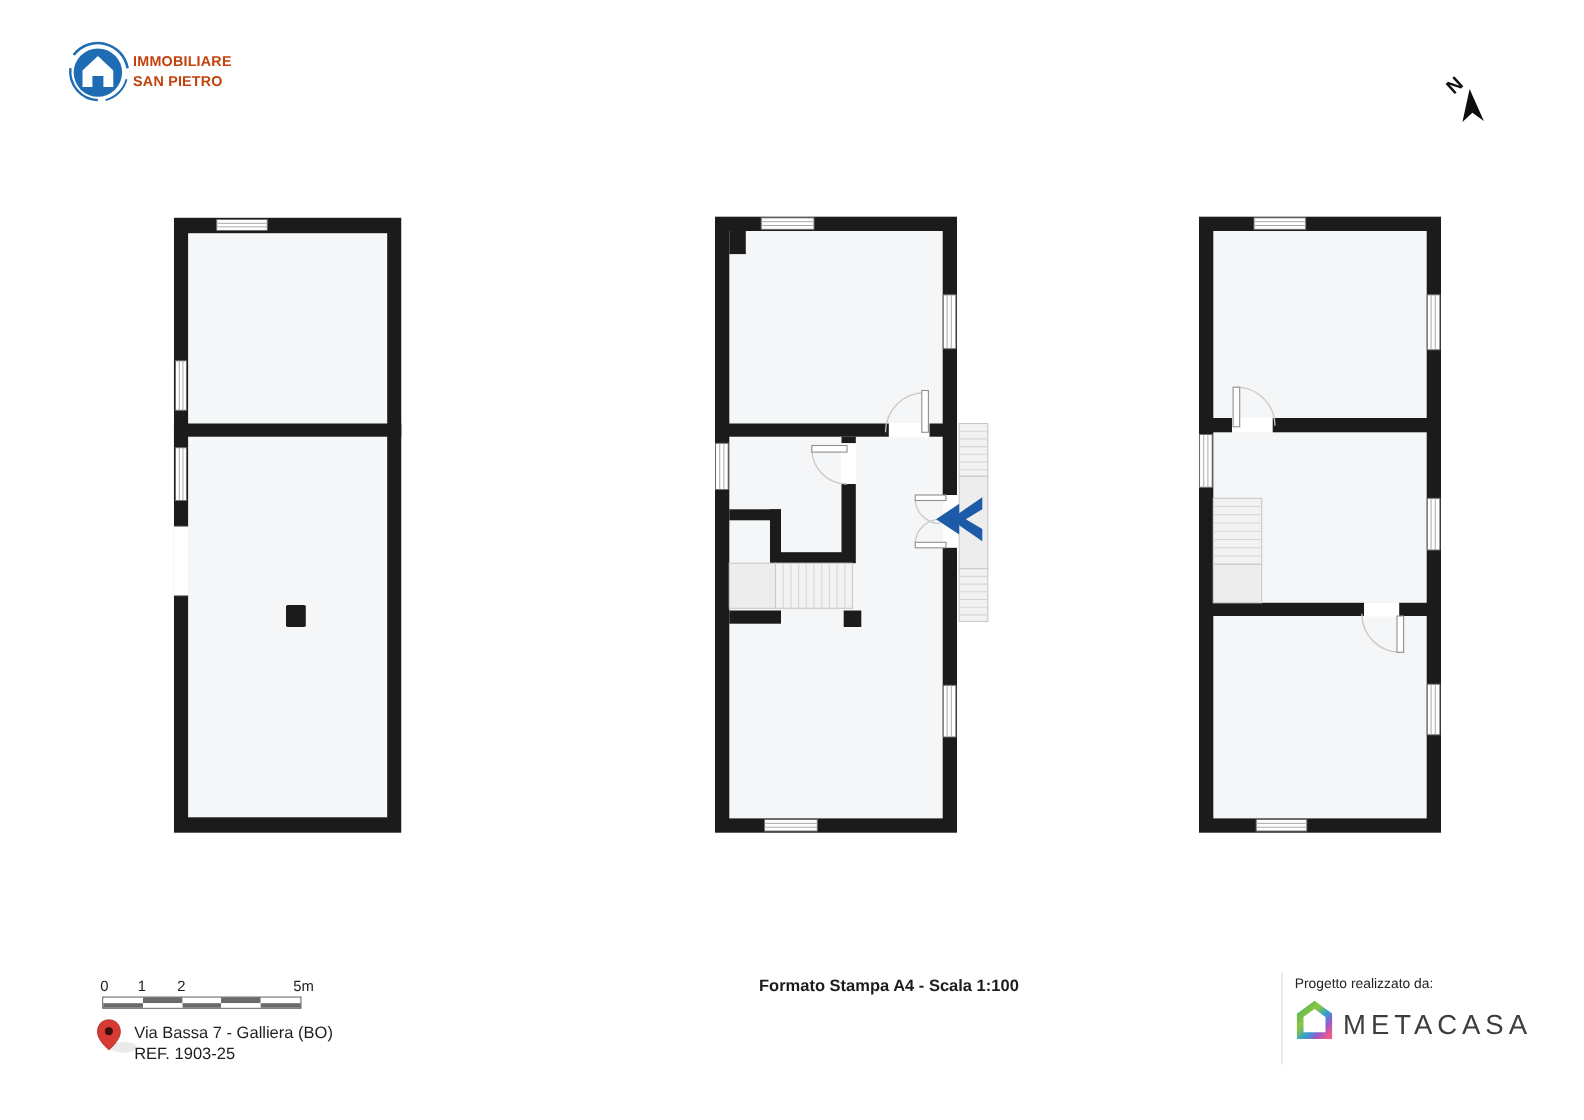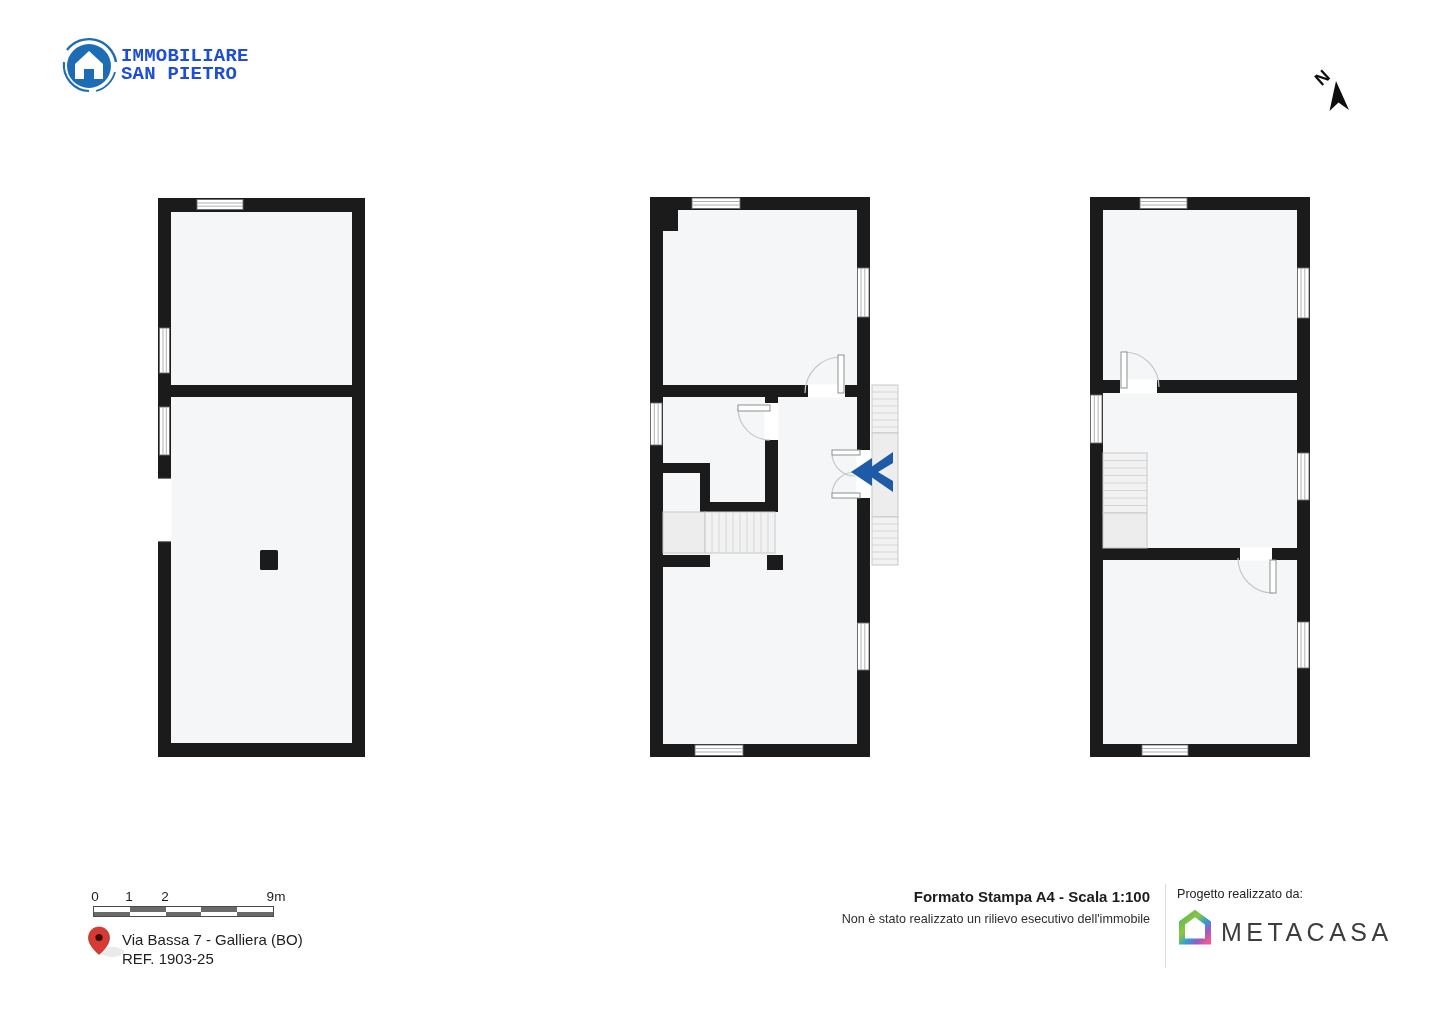--- a/index.html
+++ b/index.html
@@ -2,43 +2,43 @@
 <html><head>
 <meta charset="utf-8">
 <style>
   html,body{margin:0;padding:0;}
   body{
     width:1440px;height:1018px;position:relative;background:#ffffff;
     font-family:"Liberation Sans", sans-serif;overflow:hidden;
   }
   .abs{position:absolute;}
   
-  .brand-text{left:121px;top:47px;font-weight:bold;font-size:19px;line-height:18px;
-    color:#1d4ed8;letter-spacing:.2px;font-family:Liberation Mono, monospace;}
+  .brand-text{left:121px;top:47px;font-weight:bold;font-size:13px;line-height:18px;
+    color:#c2410c;letter-spacing:.2px;}
   
   .wall{fill:#1b1b1b;}
   .floor{fill:#f5f6f7;}
   .win{fill:#ffffff;stroke:#6b6b6b;stroke-width:.9;}
   .winline{stroke:#a8a8a8;stroke-width:.9;}
   .gap{fill:#ffffff;}
   .leaf{fill:#ffffff;stroke:#8f8f8f;stroke-width:1;}
   .arc{fill:none;stroke:#c8c8c8;stroke-width:1.2;}
   .stair{fill:#f2f2f2;stroke:#c9c9c9;stroke-width:1;}
   .landing{fill:#ededed;stroke:#c9c9c9;stroke-width:1;}
   .tread{stroke:#d6d6d6;stroke-width:1;}
   .jamb{stroke:#2a2a2a;stroke-width:1.3;}
   .chev{fill:#1d5aa8;}
   
   .scale-labels span{position:absolute;top:0;font-size:13.5px;color:#1c1c1c;transform:translateX(-50%);}
   .scalebar{position:absolute;left:0;top:17px;width:179px;height:9px;border:1px solid #4a4a4a;display:flex;}
   .scalebar .seg{flex:1;display:flex;flex-direction:column;}
   .scalebar .seg div{flex:1;}
   .dark{background:#6a6a6a;} .lite{background:#ffffff;}
   .addr{font-size:15px;color:#1e1e1e;line-height:19px;}
-  .print-block{left:690px;top:888px;width:460px;text-align:right;}
+  .print-block{left:690px;top:888px;width:460px;text-align:left;}
   .print-title{font-weight:bold;font-size:15px;color:#1c1c1c;margin-bottom:7px;}
   .print-line{font-size:12.6px;color:#2e2e2e;line-height:15.6px;}
   .credit-divider{left:1165px;top:884px;width:1px;height:84px;background:#dcdcdc;}
   .credit-label{left:1177px;top:887px;font-size:12.6px;color:#232323;text-align:center;}
   .credit-brand{left:1221px;top:915px;font-size:25px;letter-spacing:4.5px;color:#3d3d3d;font-weight:400;line-height:34px;text-align:right;}
 </style>
 </head>
 <body>
 
 <svg class="abs" style="left:58px;top:36px;" width="62" height="64" viewBox="0 0 62 64">
@@ -209,21 +209,21 @@
     <path class="arc" d="M183 398 A35 35 0 0 1 148 363"></path>
     <rect class="leaf" x="180" y="365" width="6" height="33"></rect>
   </g>
 </svg>
 
 <div class="abs" style="left:93px;top:889px;width:200px;height:30px;">
   <div class="scale-labels">
     <span style="left:2px">0</span>
     <span style="left:36px">1</span>
     <span style="left:72px">2</span>
-    <span style="left:183px">9m</span>
+    <span style="left:183px">5m</span>
   </div>
   <div class="scalebar">
     <div class="seg">
         <div class="lite"></div>
         <div class="dark"></div>
       </div>
     <div class="seg">
         <div class="dark"></div>
         <div class="lite"></div>
       </div>
@@ -247,21 +247,20 @@
   <path d="M13 1 C6.5 1 2.5 6 2.5 12 C2.5 20 13 28.5 13 28.5 C13 28.5 23.5 20 23.5 12 C23.5 6 19.5 1 13 1 Z" fill="#d63a32" stroke="#9c241f" stroke-width="0.6"></path>
   <circle cx="13" cy="11.5" r="3.6" fill="#3c0f0c"></circle>
 </svg>
 <div class="abs addr" style="left:122px;top:930px;">
   <div>Via Bassa 7 - Galliera (BO)</div>
   <div>REF. 1903-25</div>
 </div>
 
 <div class="abs print-block">
   <div class="print-title">Formato Stampa A4 - Scala 1:100</div>
-  <div class="print-line">Non è stato realizzato un rilievo esecutivo dell'immobile</div>
 </div>
 
 <div class="abs credit-divider"></div>
 <div class="abs credit-label">Progetto realizzato da:</div>
 <svg class="abs" style="left:1175px;top:907px;" width="40" height="42" viewBox="0 0 40 42">
   <defs>
     <linearGradient id="mcg" x1="0" y1="0" x2="1" y2="1">
       <stop offset="0" stop-color="#57b958"></stop>
       <stop offset="0.35" stop-color="#8cc63f"></stop>
       <stop offset="0.6" stop-color="#2f9fd5"></stop>

